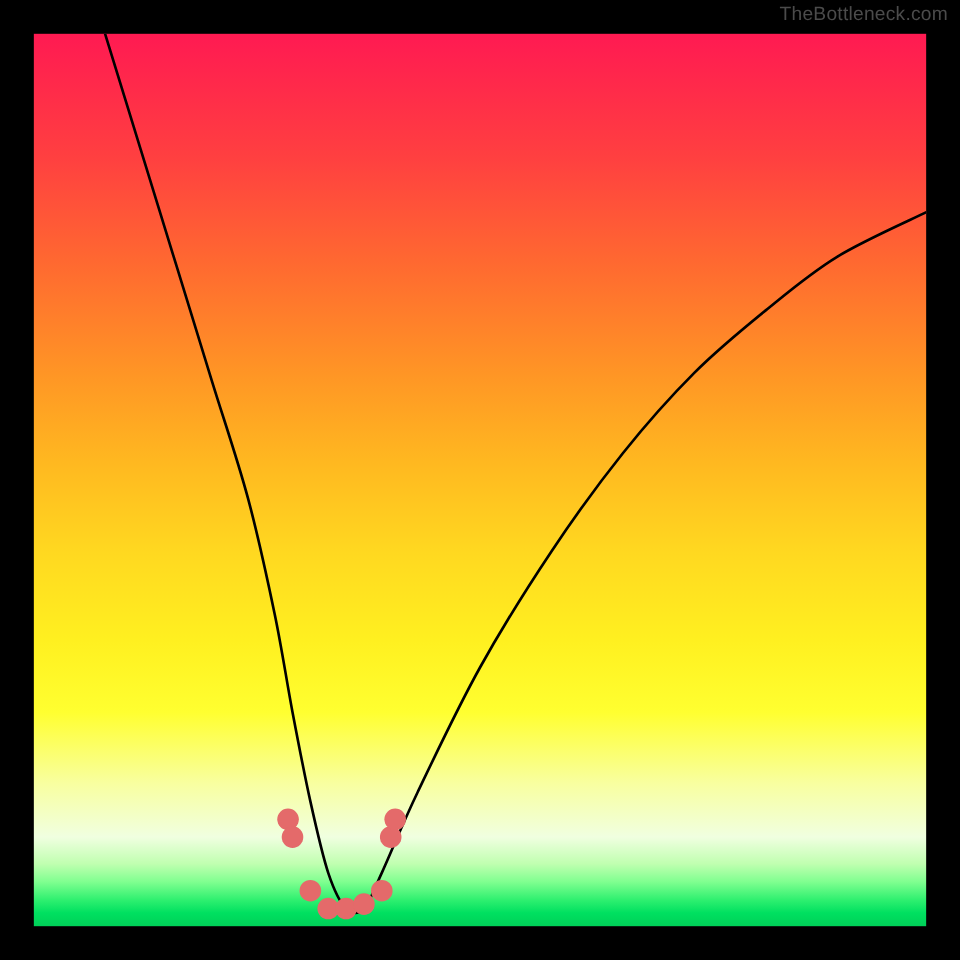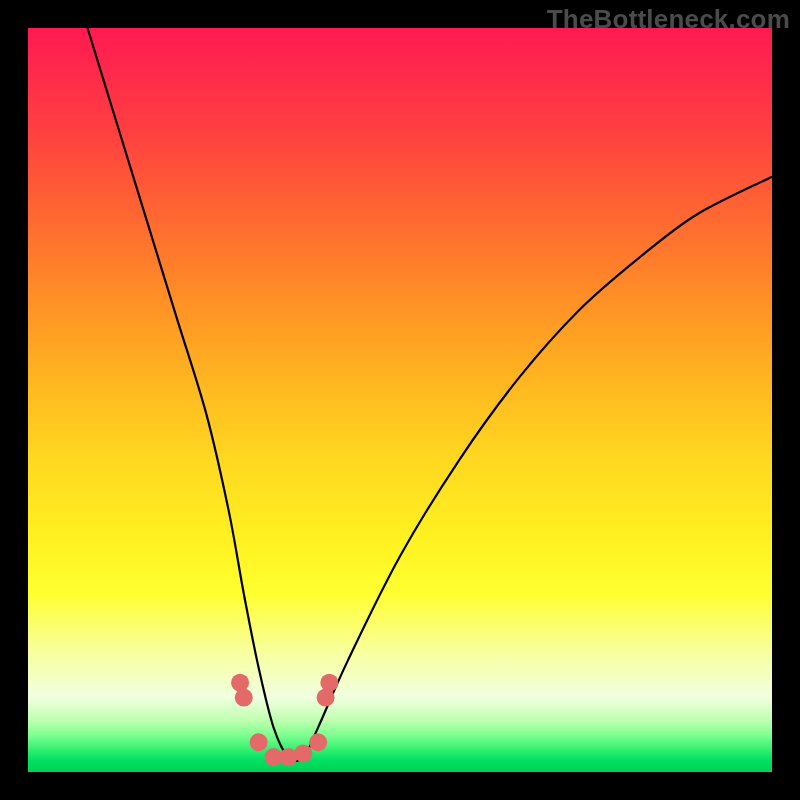--- a/index.html
+++ b/index.html
@@ -45,22 +45,22 @@
       #30f070 97%,
       #00e060 98.5%,
       #00d058 100%
     );
   }
   .watermark {
     position: absolute;
     top: 4px;
     right: 10px;
     color: #4b4b4b;
-    font-size: 26px;
-    font-weight: 700;
+    font-size: 16px;
+    font-weight: 400;
     letter-spacing: 0.2px;
     z-index: 5;
     text-align: center;
   }
   svg.curve {
     position: absolute;
     inset: 0;
     width: 100%;
     height: 100%;
     z-index: 2;

